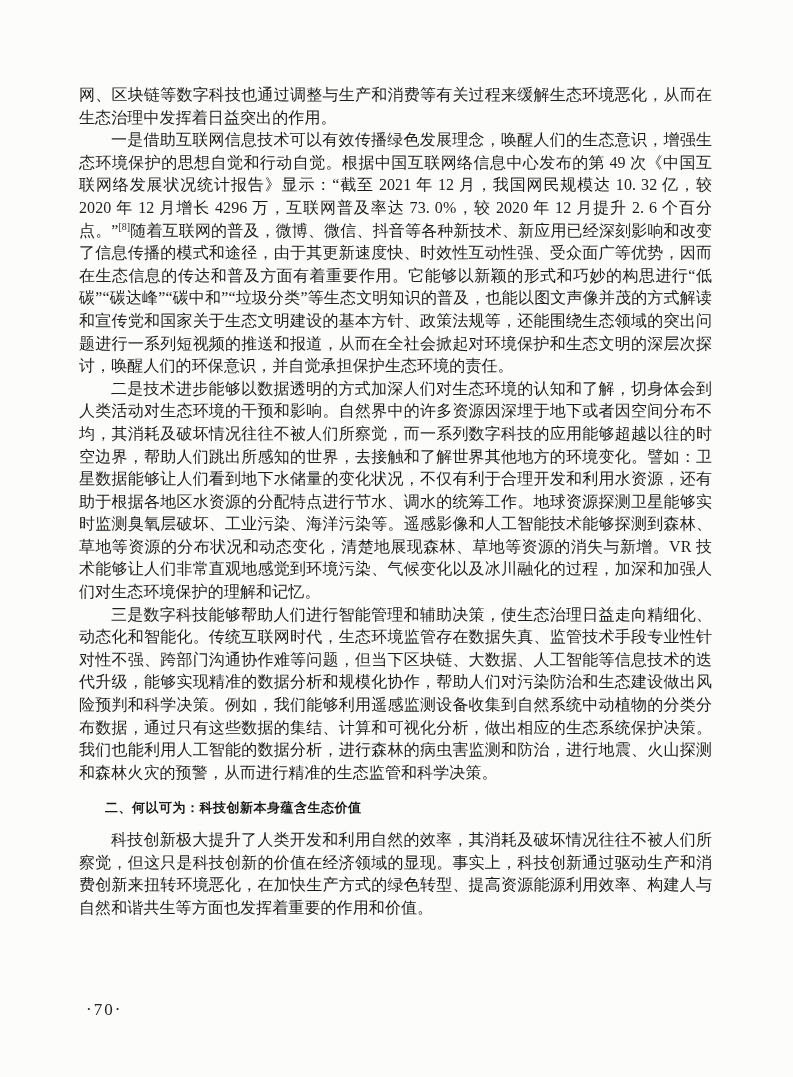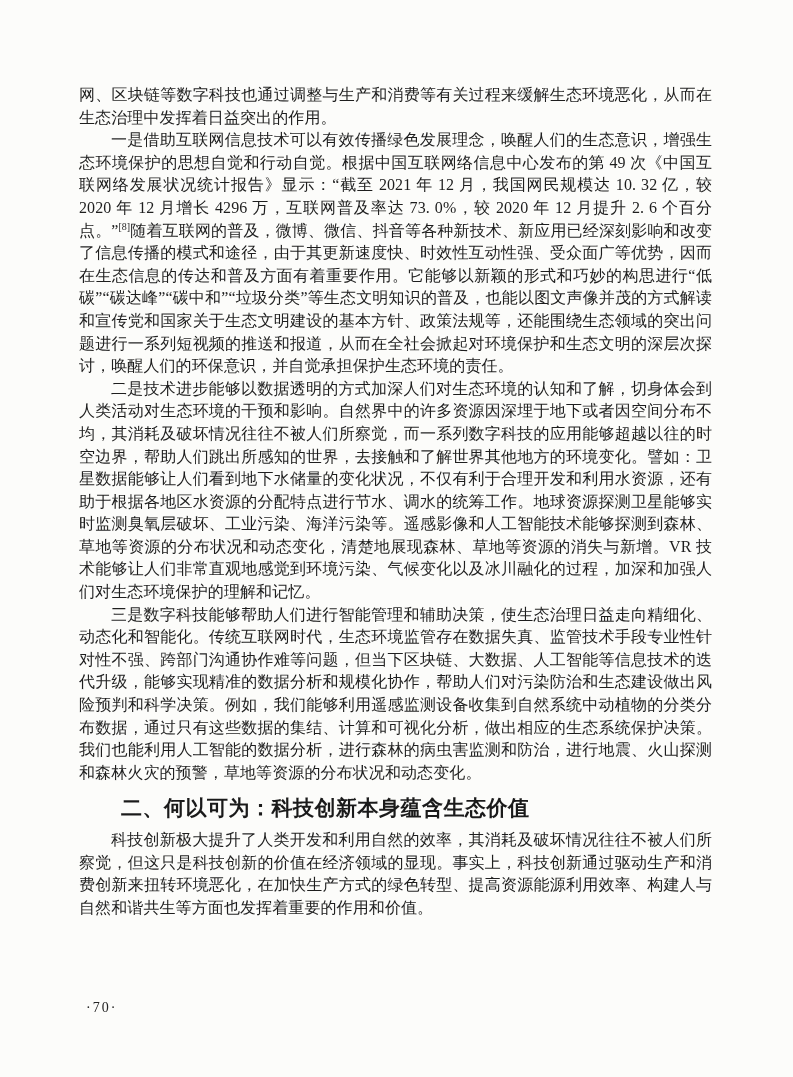--- a/index.html
+++ b/index.html
@@ -36,49 +36,49 @@
   }
   sup.footnote-ref {
     font-size: 10px;
     line-height: 0;
     vertical-align: 6px;
     letter-spacing: 0;
   }
   h2.section-heading {
     margin: 13px 0 9px 0;
     font-family: "Liberation Sans", "DejaVu Sans", sans-serif;
-    font-size: 21px;
+    font-size: 13px;
     font-weight: 700;
     line-height: 22.6px;
     color: #1a1a1a;
     text-indent: 2em;
     letter-spacing: 0.5px;
   }
   .page-number {
     position: absolute;
     left: 86px;
     top: 1000px;
-    font-size: 14px;
+    font-size: 17px;
     letter-spacing: 2px;
     color: #242424;
   }
 </style>
 </head>
 <body>
 
 <div class="page">
   <div class="article-body">
 
     <p class="para no-indent">网、区块链等数字科技也通过调整与生产和消费等有关过程来缓解生态环境恶化，从而在生态治理中发挥着日益突出的作用。</p>
 
     <p class="para"><span>一是借助互联网信息技术可以有效传播绿色发展理念，唤醒人们的生态意识，增强生态环境保护的思想自觉和行动自觉。根据中国互联网络信息中心发布的第 49 次《中国互联网络发展状况统计报告》显示：“截至 2021 年 12 月，我国网民规模达 10. 32 亿，较 2020 年 12 月增长 4296 万，互联网普及率达 73. 0%，较 2020 年 12 月提升 2. 6 个百分点。”</span><sup class="footnote-ref">[8]</sup><span>随着互联网的普及，微博、微信、抖音等各种新技术、新应用已经深刻影响和改变了信息传播的模式和途径，由于其更新速度快、时效性互动性强、受众面广等优势，因而在生态信息的传达和普及方面有着重要作用。它能够以新颖的形式和巧妙的构思进行“低碳”“碳达峰”“碳中和”“垃圾分类”等生态文明知识的普及，也能以图文声像并茂的方式解读和宣传党和国家关于生态文明建设的基本方针、政策法规等，还能围绕生态领域的突出问题进行一系列短视频的推送和报道，从而在全社会掀起对环境保护和生态文明的深层次探讨，唤醒人们的环保意识，并自觉承担保护生态环境的责任。</span></p>
 
     <p class="para">二是技术进步能够以数据透明的方式加深人们对生态环境的认知和了解，切身体会到人类活动对生态环境的干预和影响。自然界中的许多资源因深埋于地下或者因空间分布不均，其消耗及破坏情况往往不被人们所察觉，而一系列数字科技的应用能够超越以往的时空边界，帮助人们跳出所感知的世界，去接触和了解世界其他地方的环境变化。譬如：卫星数据能够让人们看到地下水储量的变化状况，不仅有利于合理开发和利用水资源，还有助于根据各地区水资源的分配特点进行节水、调水的统筹工作。地球资源探测卫星能够实时监测臭氧层破坏、工业污染、海洋污染等。遥感影像和人工智能技术能够探测到森林、草地等资源的分布状况和动态变化，清楚地展现森林、草地等资源的消失与新增。VR 技术能够让人们非常直观地感觉到环境污染、气候变化以及冰川融化的过程，加深和加强人们对生态环境保护的理解和记忆。</p>
 
-    <p class="para">三是数字科技能够帮助人们进行智能管理和辅助决策，使生态治理日益走向精细化、动态化和智能化。传统互联网时代，生态环境监管存在数据失真、监管技术手段专业性针对性不强、跨部门沟通协作难等问题，但当下区块链、大数据、人工智能等信息技术的迭代升级，能够实现精准的数据分析和规模化协作，帮助人们对污染防治和生态建设做出风险预判和科学决策。例如，我们能够利用遥感监测设备收集到自然系统中动植物的分类分布数据，通过只有这些数据的集结、计算和可视化分析，做出相应的生态系统保护决策。我们也能利用人工智能的数据分析，进行森林的病虫害监测和防治，进行地震、火山探测和森林火灾的预警，草地等资源的分布状况和动态变化。</p>
+    <p class="para">三是数字科技能够帮助人们进行智能管理和辅助决策，使生态治理日益走向精细化、动态化和智能化。传统互联网时代，生态环境监管存在数据失真、监管技术手段专业性针对性不强、跨部门沟通协作难等问题，但当下区块链、大数据、人工智能等信息技术的迭代升级，能够实现精准的数据分析和规模化协作，帮助人们对污染防治和生态建设做出风险预判和科学决策。例如，我们能够利用遥感监测设备收集到自然系统中动植物的分类分布数据，通过只有这些数据的集结、计算和可视化分析，做出相应的生态系统保护决策。我们也能利用人工智能的数据分析，进行森林的病虫害监测和防治，进行地震、火山探测和森林火灾的预警，从而进行精准的生态监管和科学决策。</p>
 
 
     <h2 class="section-heading">二、何以可为：科技创新本身蕴含生态价值</h2>
 
     <p class="para">科技创新极大提升了人类开发和利用自然的效率，其消耗及破坏情况往往不被人们所察觉，但这只是科技创新的价值在经济领域的显现。事实上，科技创新通过驱动生产和消费创新来扭转环境恶化，在加快生产方式的绿色转型、提高资源能源利用效率、构建人与自然和谐共生等方面也发挥着重要的作用和价值。</p>
 
   </div>
 
   <div class="page-number">·70·</div>
 </div>

